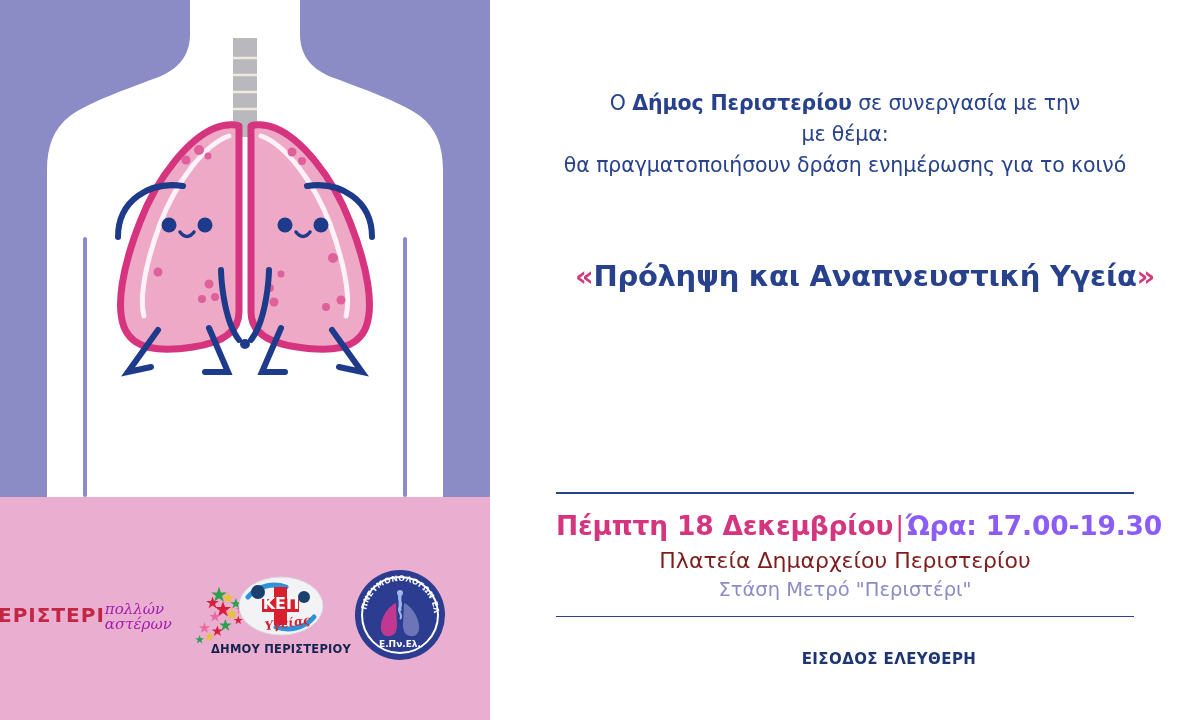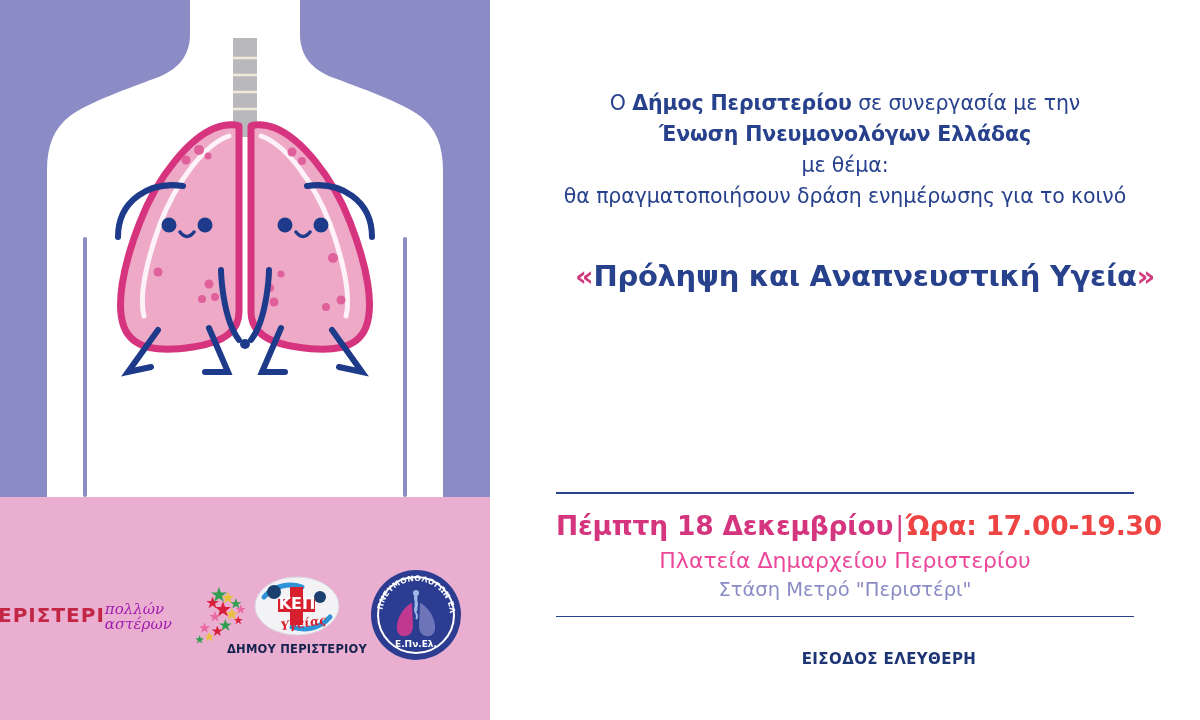--- a/index.html
+++ b/index.html
@@ -56,21 +56,21 @@
     font-family:"DejaVu Serif", serif;
     font-style:italic;
     font-size:15px;
     color:#a21caf;
     margin-top:3px;
     line-height:1;
   }
   .dove-svg { width:72px; height:78px; margin-left:4px; }
 
   
-  #logo-kep { width:130px; margin-left:28px; }
+  #logo-kep { width:130px; margin-left:12px; }
   .kep-badge-svg { width:86px; height:64px; }
   .kep-caption {
     font-family:"DejaVu Sans", sans-serif;
     font-weight:bold;
     font-size:11.5px;
     color:#14234f;
     margin-top:3px;
     letter-spacing:.2px;
     white-space:nowrap;
   }
@@ -137,25 +137,25 @@
   .date-line {
     font-family:"DejaVu Sans", sans-serif;
     font-size:26.5px;
     font-weight:bold;
     color:#d4357e;
     line-height:36px;
     white-space:nowrap;
     letter-spacing:-0.2px;
   }
   .date-line .sep { font-weight:normal; color:#d4357e; padding:0 2px; }
-  .date-line .hour { font-weight:bold; color:#ef4444; }
+  .date-line .hour { font-weight:bold; color:#8b5cf6; }
   .place {
     font-family:"DejaVu Sans", sans-serif;
     font-size:22px;
-    color:#ec4899;
+    color:#7f1d1d;
     line-height:30px;
     margin-top:2px;
   }
   .place2 {
     font-family:"DejaVu Sans", sans-serif;
     font-size:19.5px;
     color:#8b8bc6;
     line-height:28px;
   }
   .free-entry {
@@ -334,21 +334,20 @@
 
     </div>
   </div>
 
   <div id="right-panel">
 
     <div class="text-block intro">
       <p>
         <span>Ο </span><span class="b">Δήμος Περιστερίου</span><span> σε συνεργασία με την</span>
       </p>
-      <p class="line2">Ένωση Πνευμονολόγων Ελλάδας</p>
       <p>με θέμα:</p>
       <p>θα πραγματοποιήσουν δράση ενημέρωσης για το κοινό</p>
     </div>
 
     <div class="text-block headline">
       <h1><span class="guill">«</span><span>Πρόληψη και Αναπνευστική Υγεία</span><span class="guill">»</span></h1>
     </div>
 
 
     <div id="info-box">

